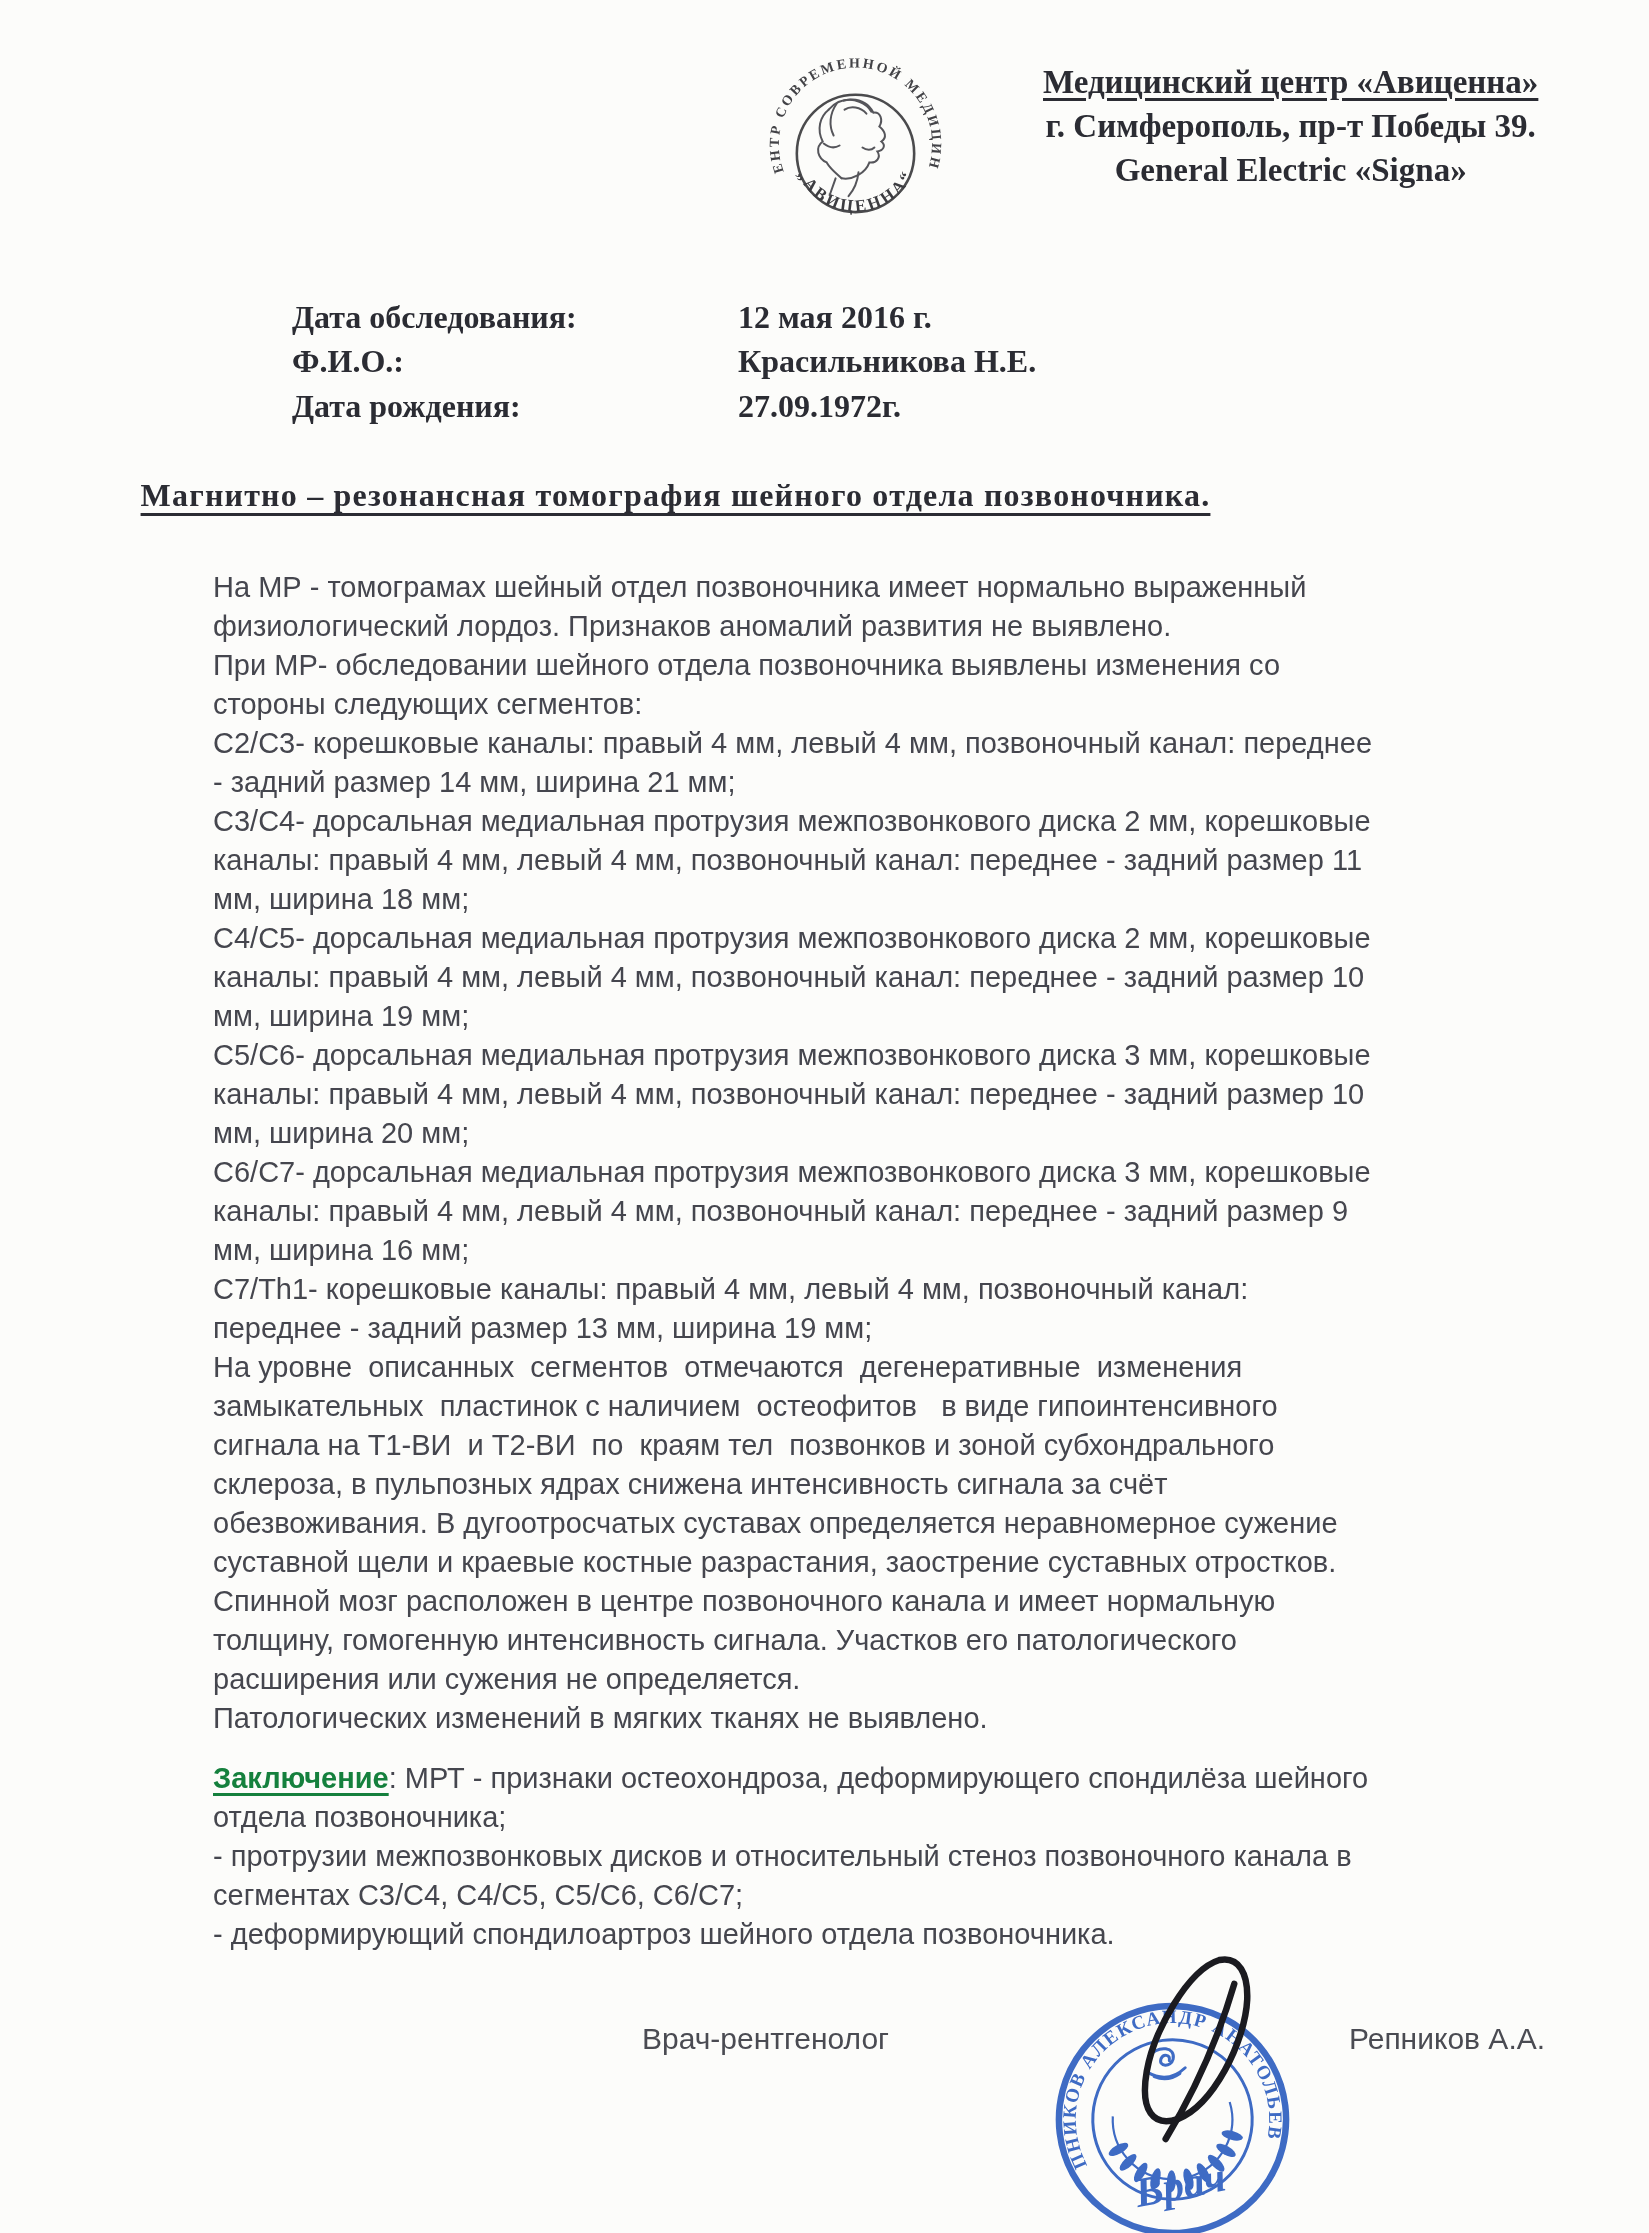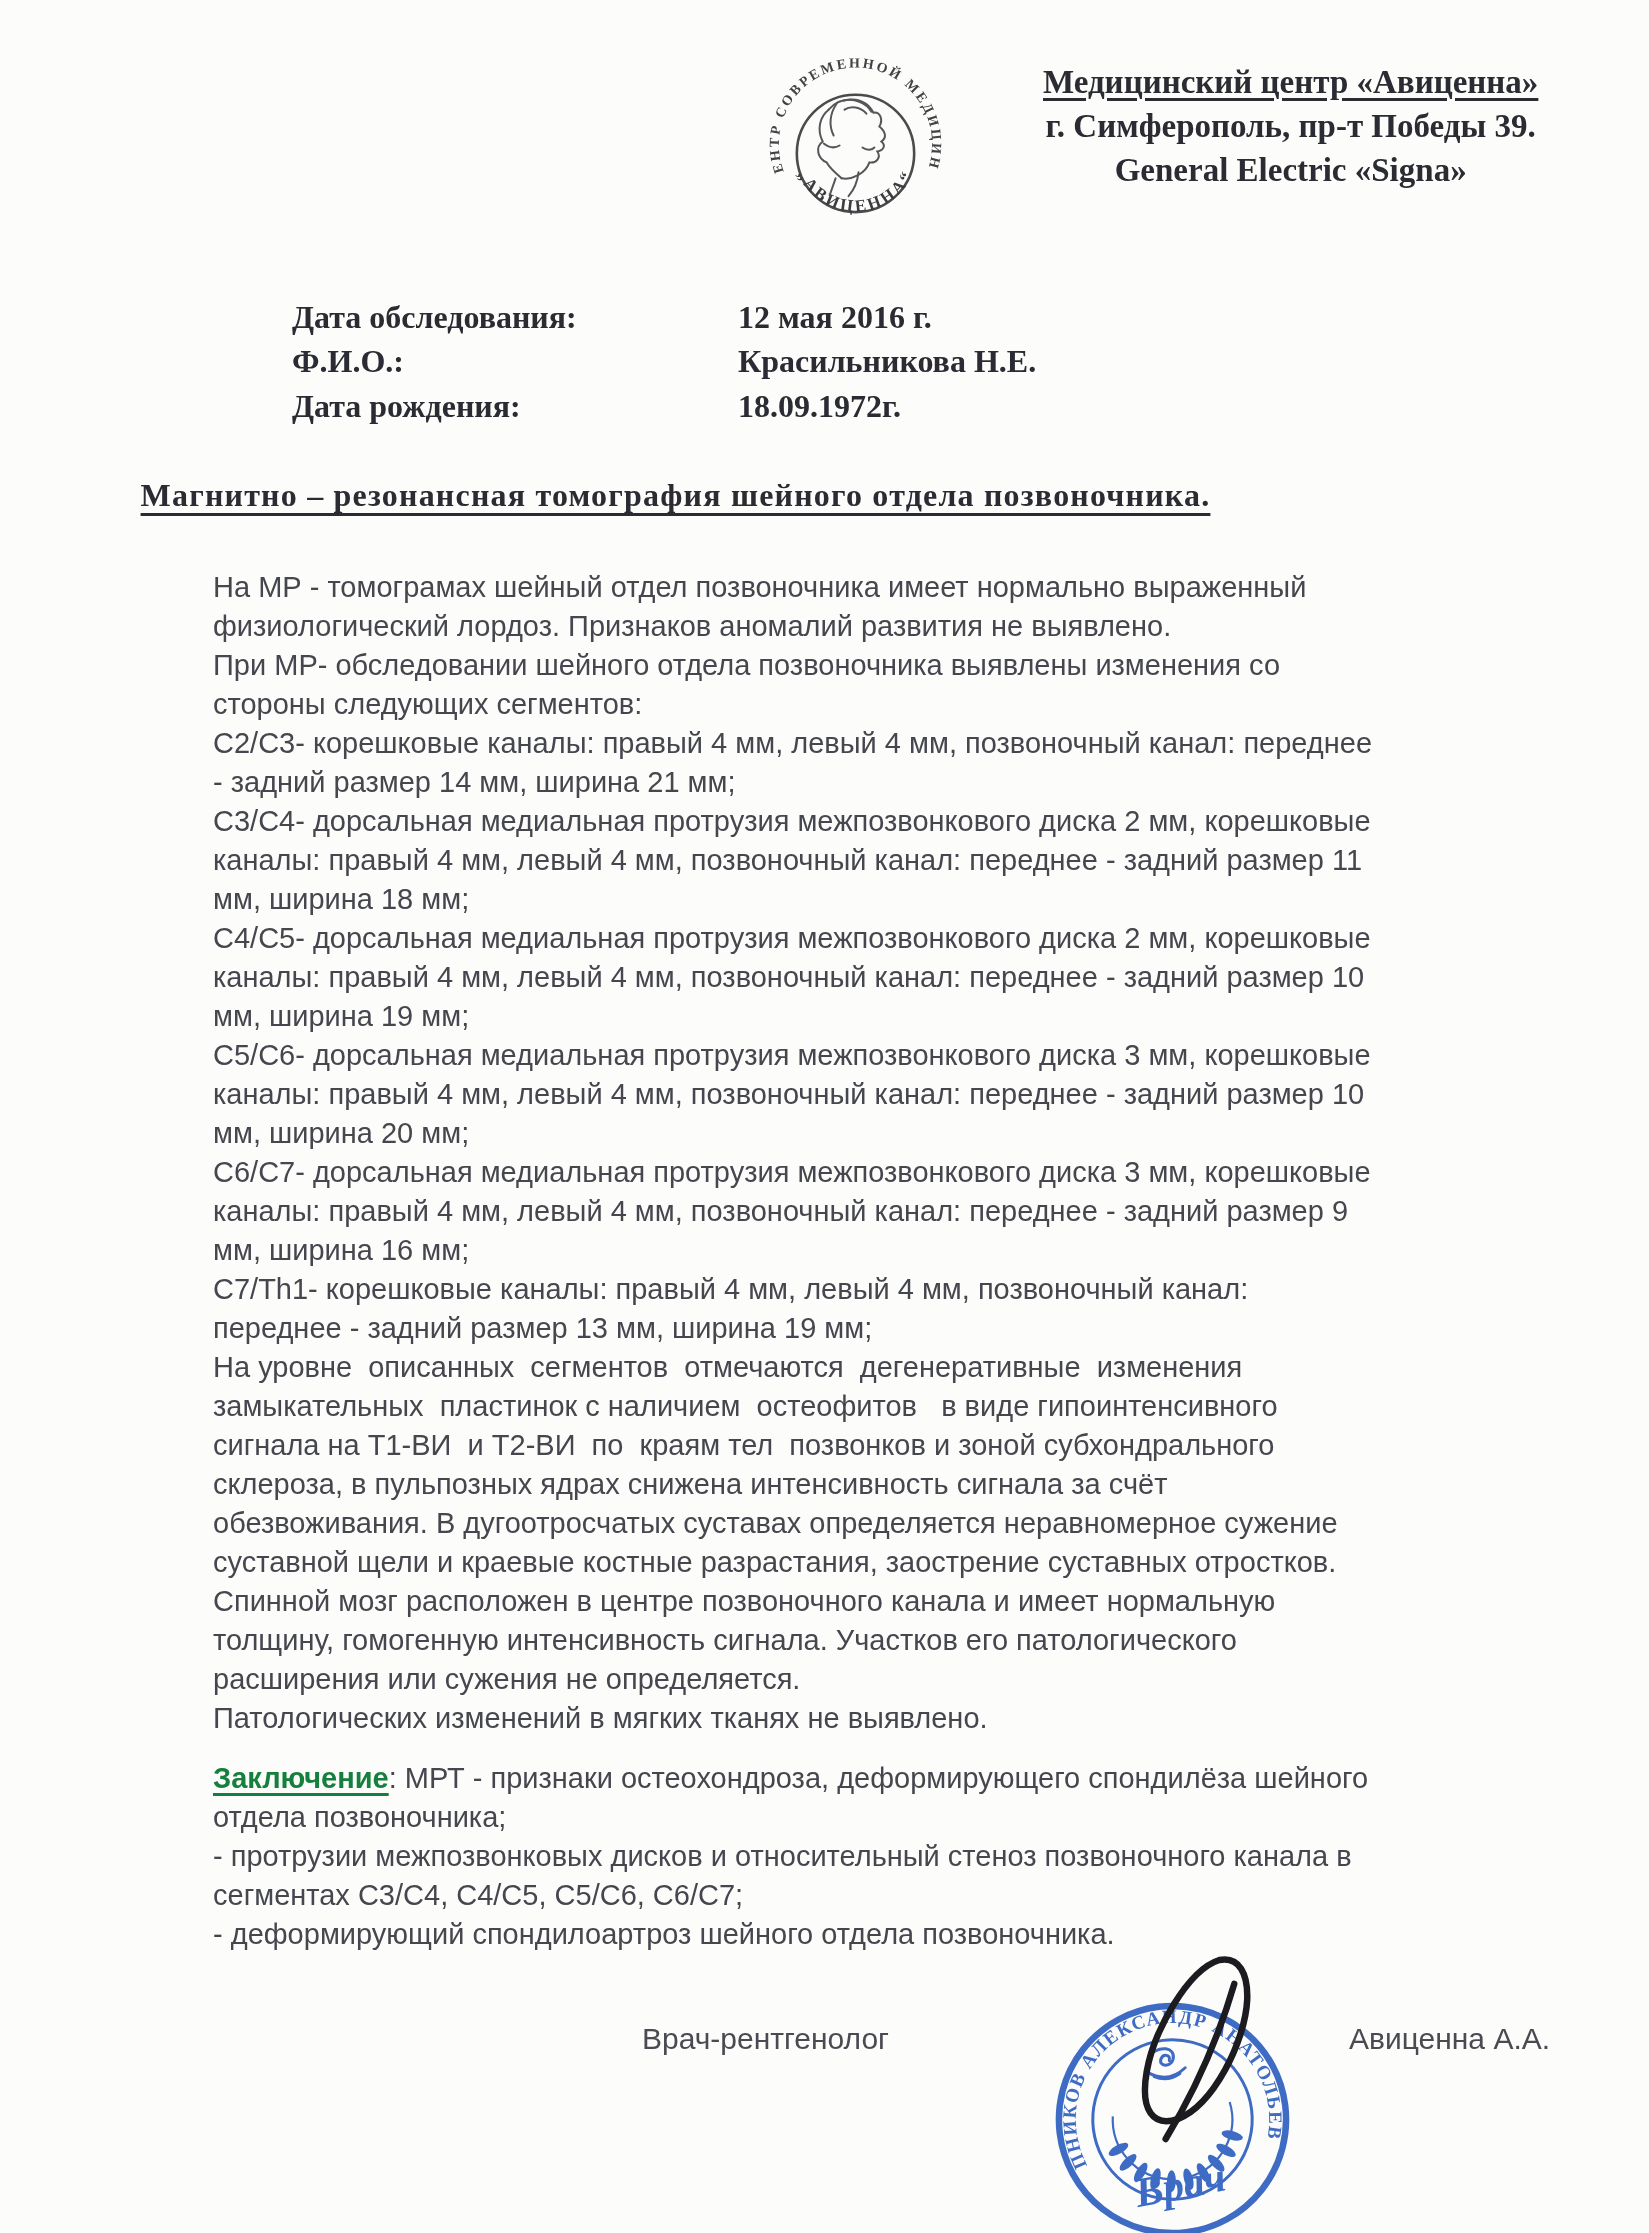--- a/index.html
+++ b/index.html
@@ -68,21 +68,21 @@
   <div class="u">Медицинский центр «Авиценна»</div>
   <div>г. Симферополь, пр-т Победы 39.</div>
   <div>General Electric «Signa»</div>
 </div>
 
 <div class="abs serif pat-label" style="top:295px">Дата обследования:</div>
 <div class="abs serif pat-value" style="top:295px">12 мая 2016 г.</div>
 <div class="abs serif pat-label" style="top:339px">Ф.И.О.:</div>
 <div class="abs serif pat-value" style="top:339px">Красильникова Н.Е.</div>
 <div class="abs serif pat-label" style="top:384px">Дата рождения:</div>
-<div class="abs serif pat-value" style="top:384px">18.09.1972г.</div>
+<div class="abs serif pat-value" style="top:384px">27.09.1972г.</div>
 
 <div class="abs serif report-title">Магнитно – резонансная томография шейного отдела позвоночника.</div>
 
 <div class="abs body-text">
     <div class="line">На МР - томограмах шейный отдел позвоночника имеет нормально выраженный</div>
     <div class="line">физиологический лордоз. Признаков аномалий развития не выявлено.</div>
     <div class="line">При МР- обследовании шейного отдела позвоночника выявлены изменения со</div>
     <div class="line">стороны следующих сегментов:</div>
     <div class="line">С2/С3- корешковые каналы: правый 4 мм, левый 4 мм, позвоночный канал: переднее</div>
     <div class="line">- задний размер 14 мм, ширина 21 мм;</div>
@@ -116,21 +116,21 @@
   <div class="line"><span class="concl-label">Заключение</span><span>: МРТ - признаки остеохондроза, деформирующего спондилёза шейного</span></div>
   <div>
       <div class="line">отдела позвоночника;</div>
       <div class="line">- протрузии межпозвонковых дисков и относительный стеноз позвоночного канала в</div>
       <div class="line">сегментах С3/С4, С4/С5, С5/С6, С6/С7;</div>
       <div class="line">- деформирующий спондилоартроз шейного отдела позвоночника.</div>
     </div>
 </div>
 
 <div class="abs role-label">Врач-рентгенолог</div>
-<div class="abs doctor-name">Авиценна А.А.</div>
+<div class="abs doctor-name">Репников А.А.</div>
 
 <svg class="abs stamp-svg" width="275" height="275" viewBox="0 0 276 276" style="opacity:.92">
   <defs>
     <path id="stampArc" d="M 46.8 171.2 A 97 97 0 1 1 229.2 171.2" fill="none"></path>
   </defs>
   <g stroke="#2e5fc0" fill="none">
     <circle cx="138" cy="138" r="114" stroke-width="6.5"></circle>
     <circle cx="138" cy="138" r="80" stroke-width="3"></circle>
 
     <path d="M 127.6 197.1 A 60 60 0 0 1 78.9 127.6" stroke-width="2.2"></path>

